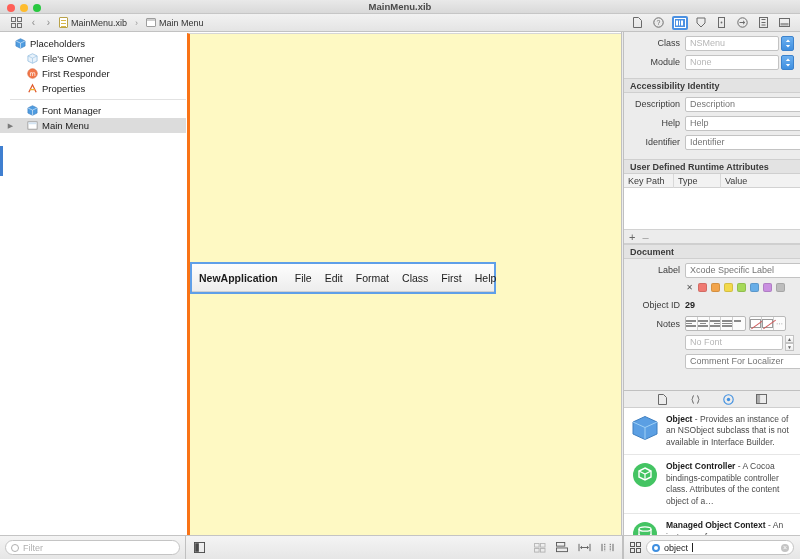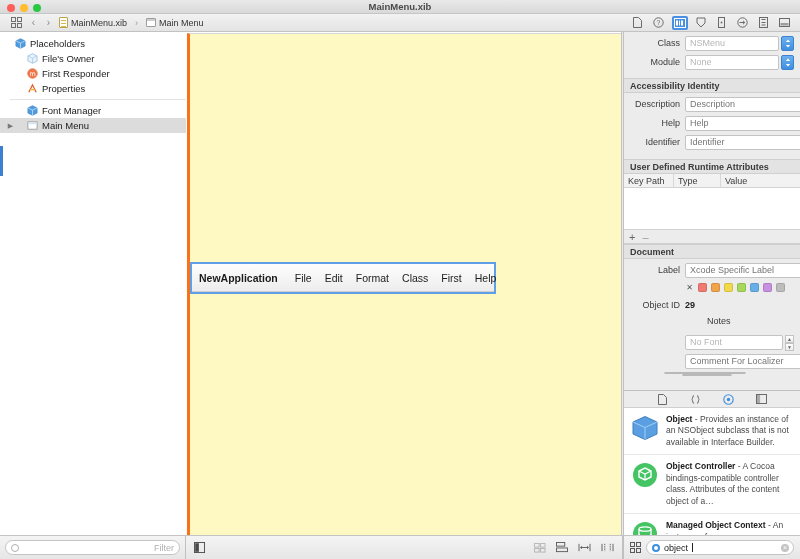--- a/index.html
+++ b/index.html
@@ -159,21 +159,21 @@
   .udra-foot { height: 14px; display: flex; align-items: center; gap: 7px;
     padding-left: 5px; color: #666; font-size: 11px; border-bottom: 1px solid #cfcfcf;}
 
   
   .swatch-row { display: flex; align-items: center; gap: 4px; padding-left: 61px; height: 14px; margin-top: 2px; }
   .sw { width: 9px; height: 9px; border-radius: 2px; border: 1px solid rgba(0,0,0,.12); }
   .sw-x { width: 9px; height: 9px; display: flex; align-items: center; justify-content: center;
     font-size: 8px; color: #555; }
 
   
-  .notes-row { display: flex; align-items: center; height: 15px; margin-top: 3px; padding-right: 14px; flex-direction: column; }
+  .notes-row { display: flex; align-items: center; height: 15px; margin-top: 3px; padding-right: 14px; }
   .seg { display: flex; border: 1px solid #b9b9b9; border-radius: 2px; overflow: hidden; background: #fcfcfc; }
   .seg > div { width: 16px; height: 13px; border-right: 1px solid #cecece;
     display: flex; align-items: center; justify-content: center; }
   .seg > div:last-child { border-right: none; }
   .align-g { width: 10px; height: 7px; display: flex; flex-direction: column; gap: 1px; }
   .align-g i { display: block; height: 1.5px; background: #8a8a8a; }
   .slash-box { width: 11px; height: 9px; border: 1px solid #9a9a9a; background: #fff; position: relative; }
   .slash-box::after { content: ""; position: absolute; left: -1px; top: 4px; width: 15px; height: 1px;
     background: #d05a5a; transform: rotate(-35deg); }
 
@@ -199,21 +199,21 @@
   .lib-txt b { color: #1b1b1b; font-size: 8.5px; }
 
   
   .bottom-left {
     position: absolute; left: 0; top: 535px; width: 186px; height: 24px;
     background: linear-gradient(#f4f4f4,#e6e6e6); border-top: 1px solid #c4c4c4;
     border-right: 1px solid #c0c0c0; display: flex; align-items: center; padding: 0 5px;
   }
   .filter-box {
     flex: 1; height: 15px; background: #fff; border: 1px solid #c4c4c4; border-radius: 8px;
-    display: flex; align-items: center; gap: 4px; padding: 0 5px; font-size: 9px; color: #b0b0b0; justify-content: space-between;
+    display: flex; align-items: center; gap: 4px; padding: 0 5px; font-size: 9px; color: #b0b0b0;
   }
   .bottom-mid {
     position: absolute; left: 186px; top: 535px; width: 437px; height: 24px;
     background: linear-gradient(#f4f4f4,#e6e6e6); border-top: 1px solid #c4c4c4;
     border-right: 1px solid #c0c0c0; display: flex; align-items: center; padding: 0 8px;
   }
   .bottom-mid-right { margin-left: auto; display: flex; align-items: center; gap: 10px; }
   .bottom-right {
     position: absolute; left: 623px; top: 535px; width: 177px; height: 24px;
     background: linear-gradient(#f4f4f4,#e6e6e6); border-top: 1px solid #c4c4c4;

